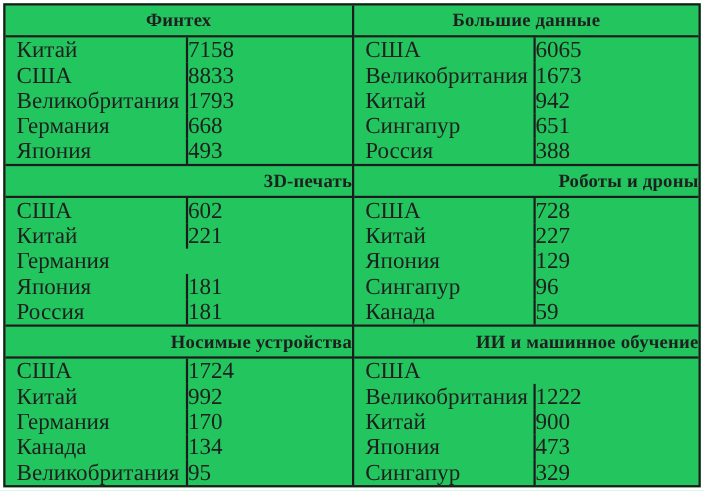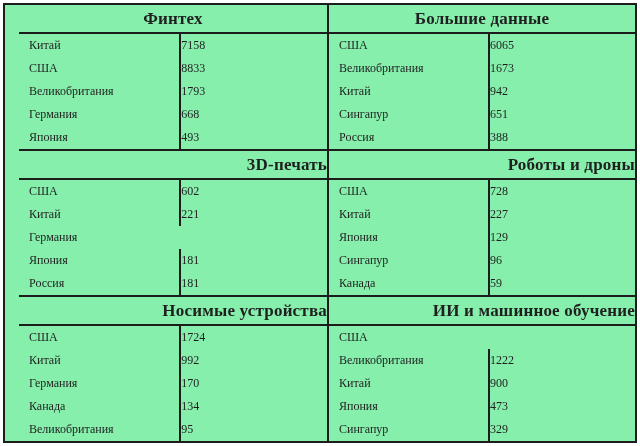--- a/index.html
+++ b/index.html
@@ -14,22 +14,21 @@
   }
   .page {
     padding: 3px;
   }
   .table {
     width: 634px;
     box-sizing: border-box;
     border: 2px solid #1c1c1c;
     display: grid;
     grid-template-columns: 1fr 1fr;
-    background: #86efac;
-    padding-left: 14px;
+    background: #22c55e;
   }
   .half {
     box-sizing: border-box;
   }
   .half.right {
     border-left: 2px solid #1c1c1c;
   }
   .half.bt {
     border-top: 2px solid #1c1c1c;
   }
@@ -45,21 +44,21 @@
     overflow: hidden;
   }
   .sec-title.center { text-align: center; }
   .sec-title.left { text-align: right; padding-left: 10px; }
   .rows { }
   .row {
     display: grid;
     grid-template-columns: 52% 48%;
     height: 23px;
     line-height: 23px;
-    font-size: 12px;
+    font-size: 21px;
     font-family: Liberation Serif, serif;
   }
   .cell {
     box-sizing: border-box;
     white-space: nowrap;
     overflow: hidden;
   }
   .cell.country {
     padding-left: 10px;
   }

